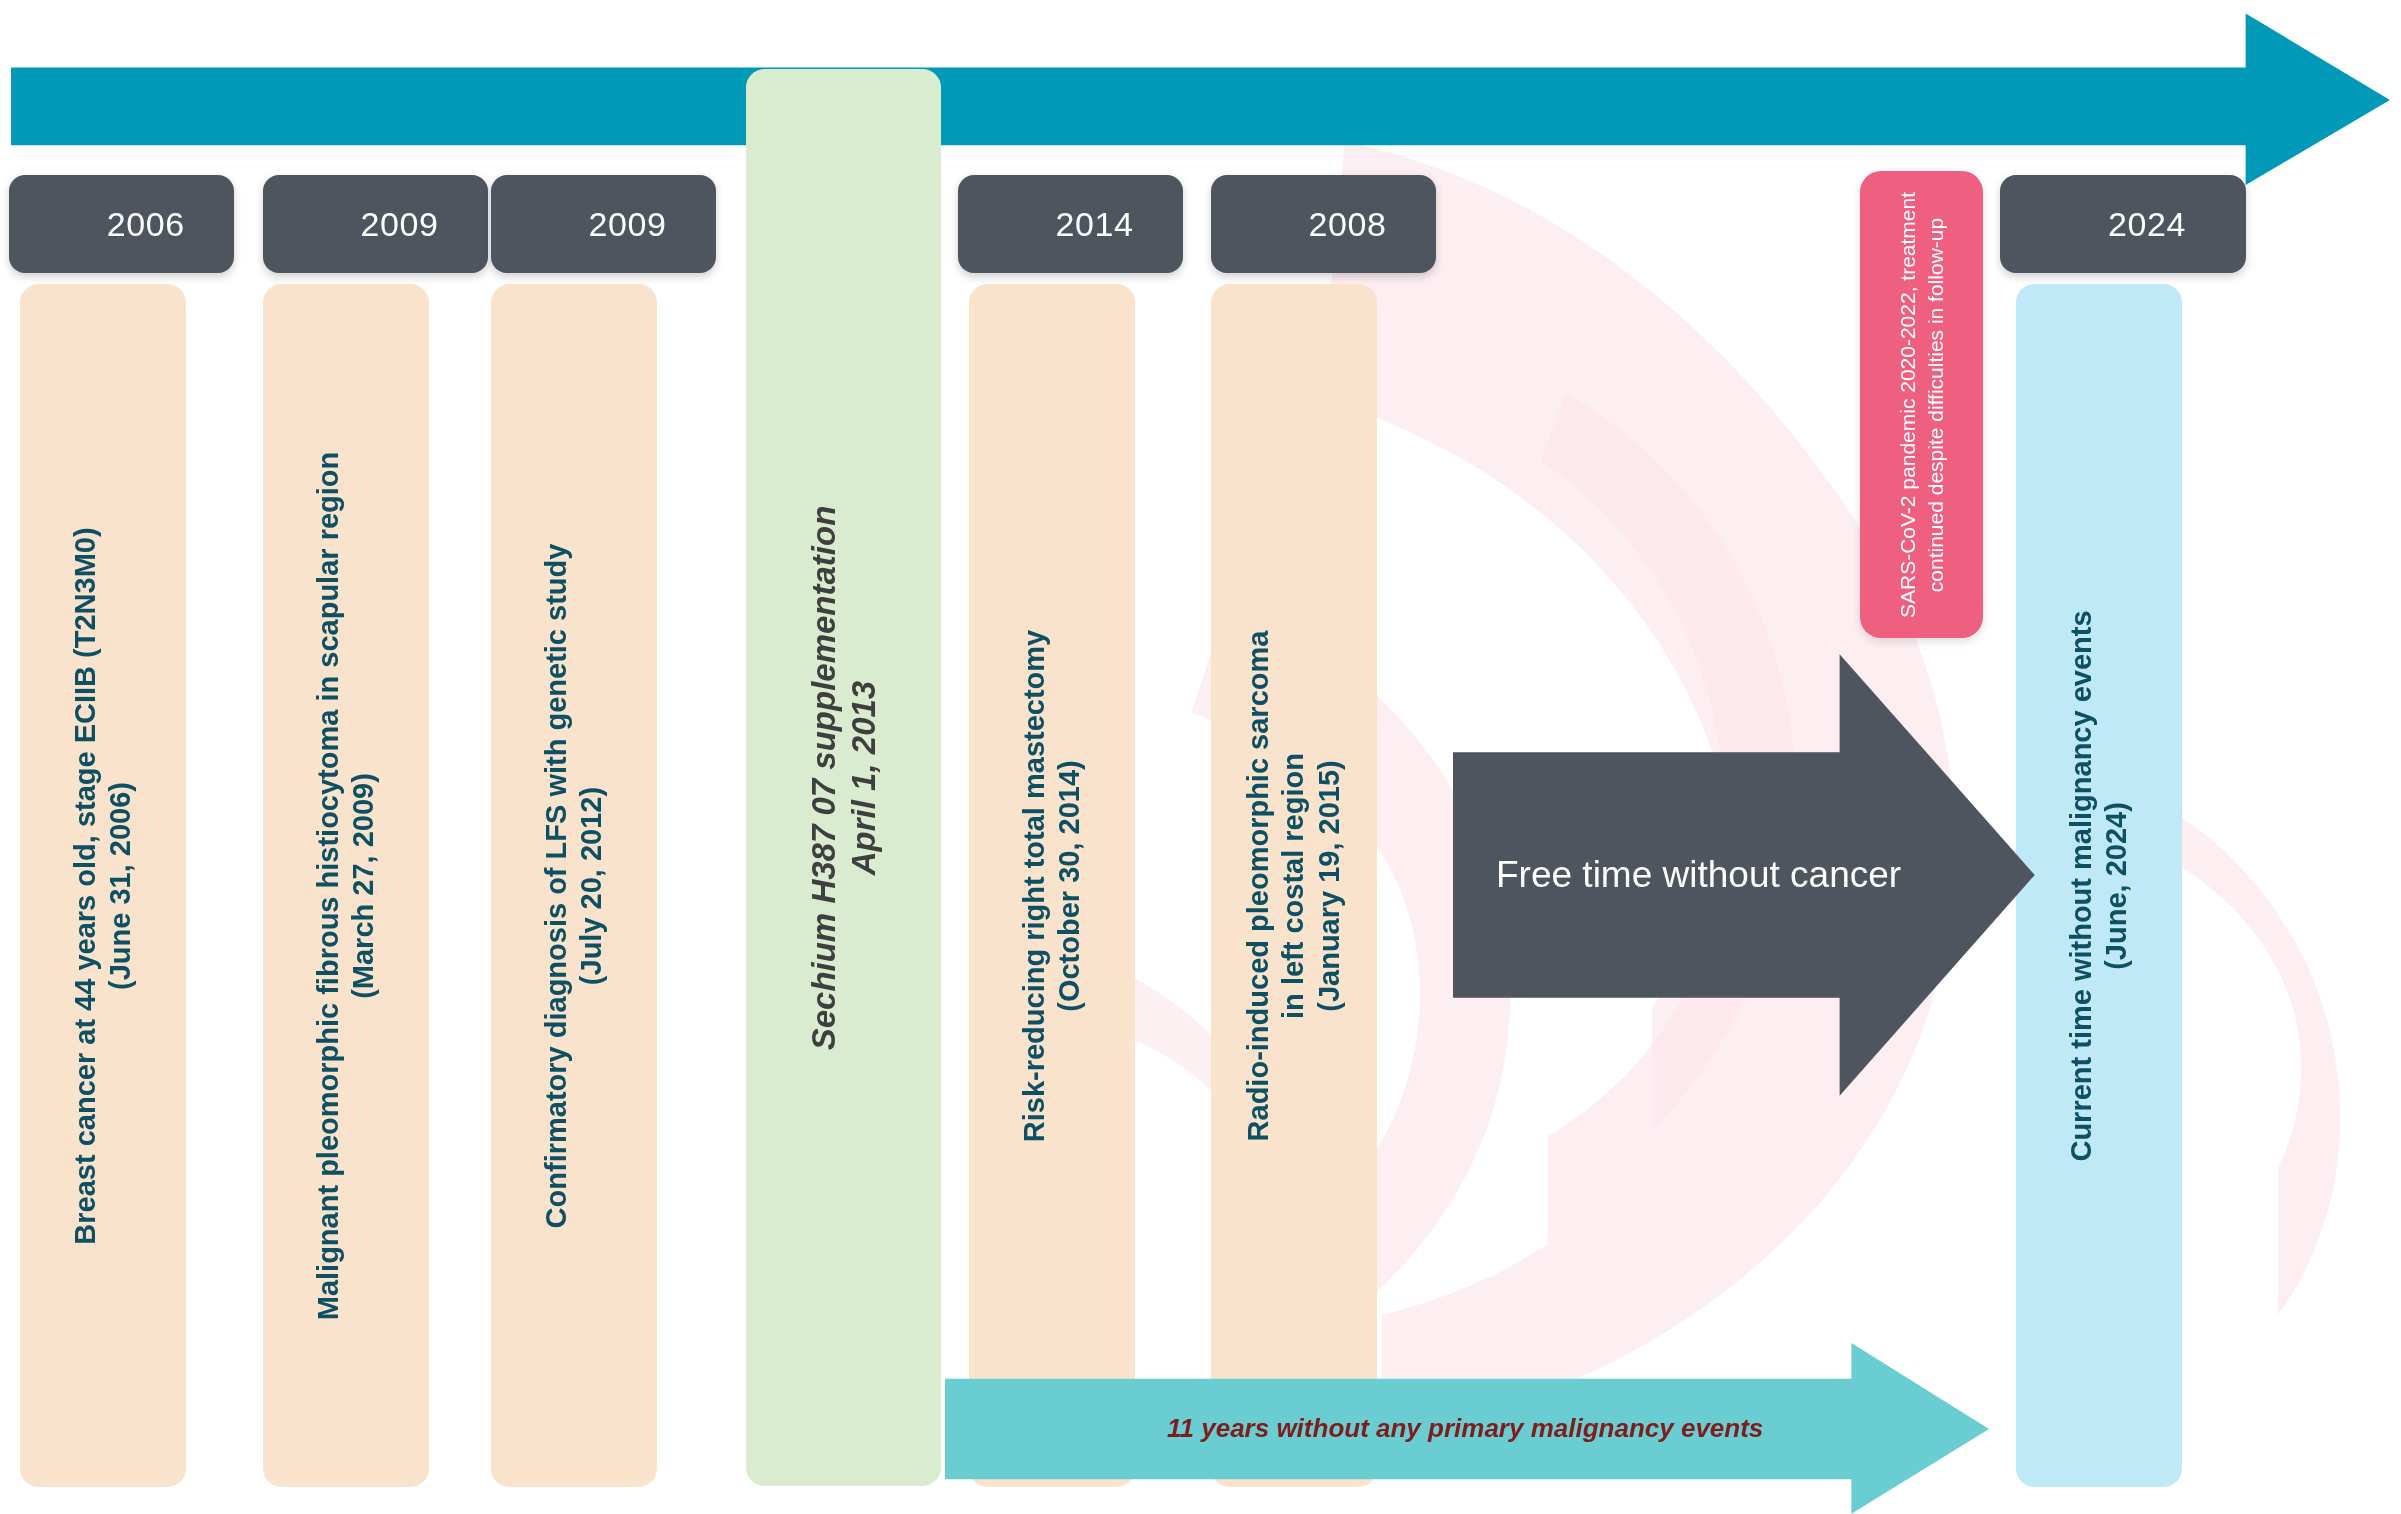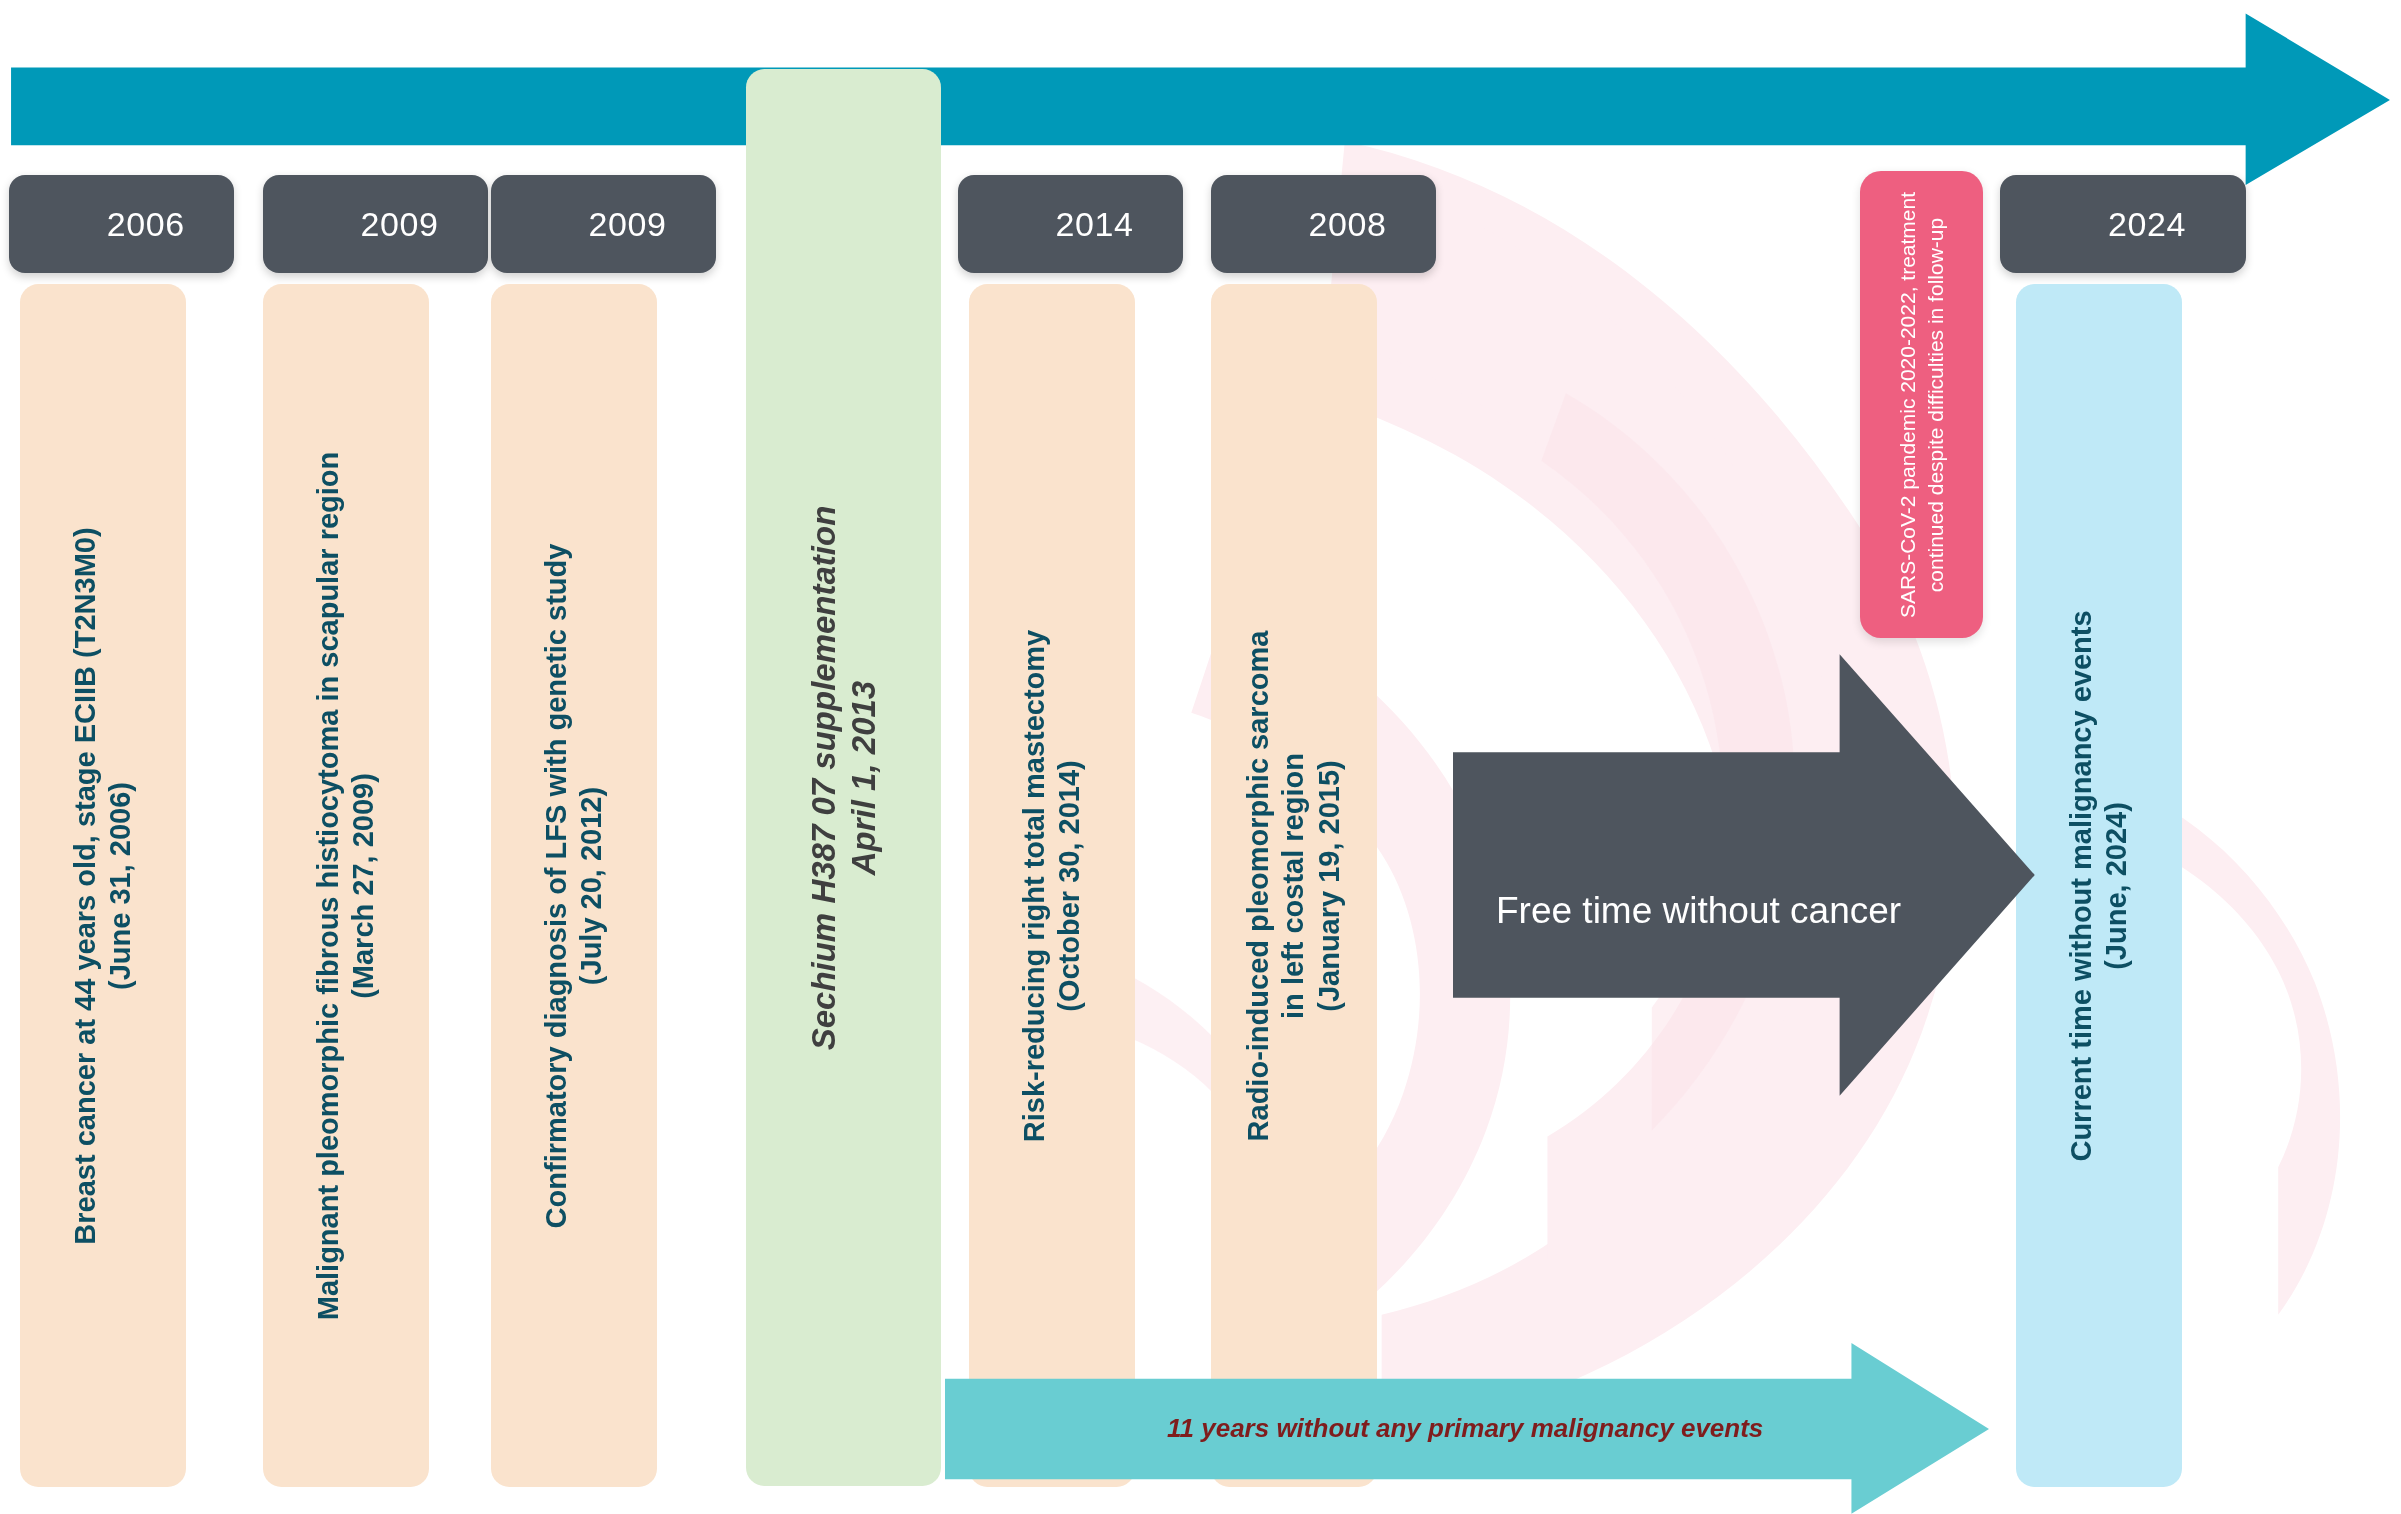--- a/index.html
+++ b/index.html
@@ -67,21 +67,20 @@
   }
   #covid-text .l2{display:block;}
 
   
   #free-arrow{position:absolute;}
   #free-arrow-label{
     position:absolute;
     color:#ffffff;
     font-size:37px;
     white-space:nowrap;
-    margin-top:36px;
   }
 
   
   #span-arrow{position:absolute;}
   #span-arrow-label{
     position:absolute;
     color:#7f1d1d;
     font-size:26px;
     font-weight:bold;
     font-style:italic;

